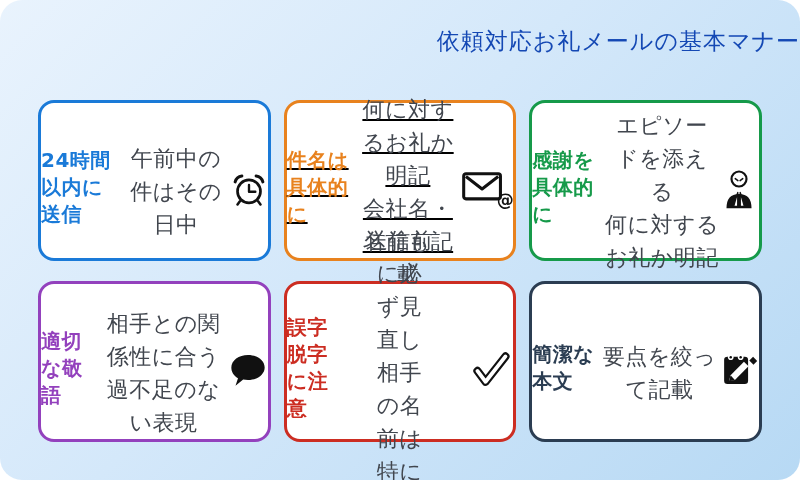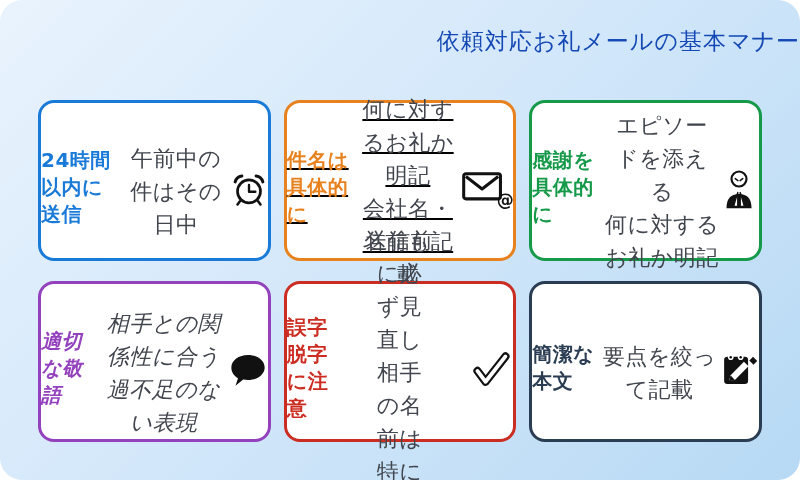--- a/index.html
+++ b/index.html
@@ -81,21 +81,21 @@
           <circle cx="30" cy="13" r="2.6" fill="#111"></circle>
           <circle cx="24" cy="12" r="9" fill="#fff" stroke="#111" stroke-width="2.6"></circle>
           <path d="M19.5 11.5 l3.2 2.4 M28.5 11.5 l-3.2 2.4" stroke="#111" stroke-width="1.8" stroke-linecap="round" fill="none"></path>
           <path d="M9 47 q0 -17 15 -17 q15 0 15 17 Z" fill="#111"></path>
           <path d="M22.5 28 L17.5 45 h5 Z" fill="#fff" stroke="#111" stroke-width="1.6" stroke-linejoin="round"></path>
           <path d="M25.5 28 L30.5 45 h-5 Z" fill="#fff" stroke="#111" stroke-width="1.6" stroke-linejoin="round"></path>
         </svg>
       </div>
     </div>
 
-    <div class="card" style="border-color: rgb(147, 65, 189); font-style: italic;">
+    <div class="card" style="border-color: rgb(147, 65, 189);">
       <div class="card-title" style="color: rgb(147, 65, 189);">適切な敬語</div>
       <div class="card-body">
         <div>相手との関係性に合う</div>
         <div>過不足のない表現</div>
       </div>
       <div class="card-icon">
         <svg viewBox="0 0 48 42" width="40" height="36">
           <path d="M24 3 C35 3 44 9.5 44 18 C44 26.5 35 33 24 33 c-2 0 -4 -0.2 -5.8 -0.6 L9 40 l3 -9.2 C6.5 27.8 4 23.2 4 18 4 9.5 13 3 24 3 Z" fill="#111"></path>
         </svg>
       </div>

